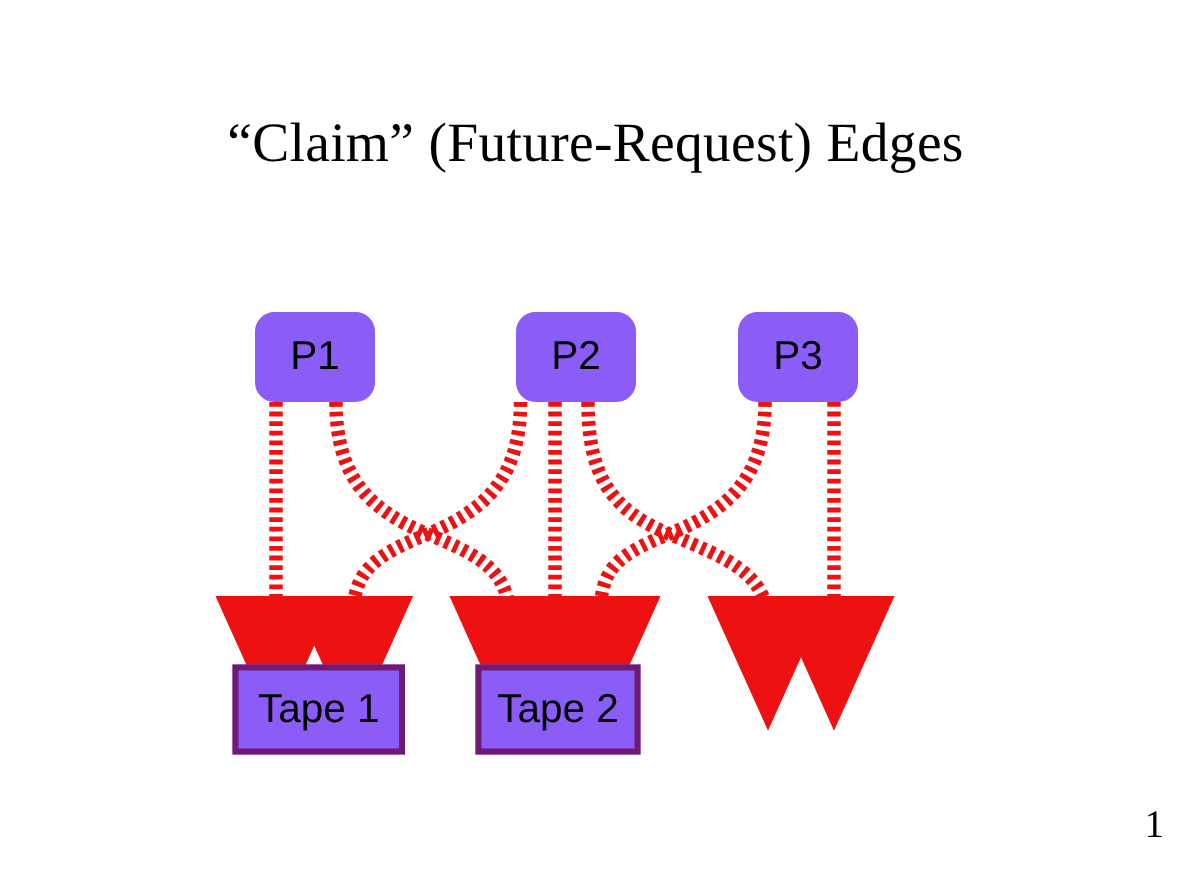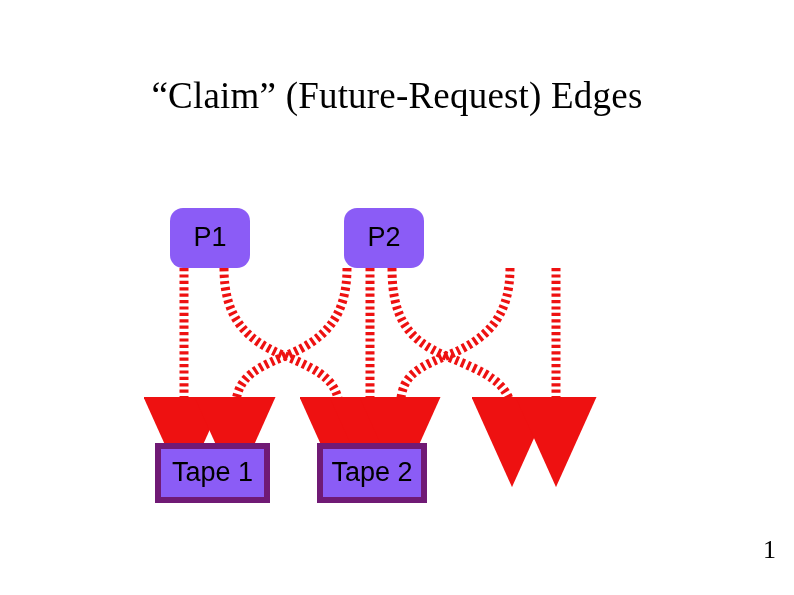--- a/index.html
+++ b/index.html
@@ -50,21 +50,21 @@
     font-family: "Liberation Sans", sans-serif;
     font-size: 28px;
     line-height: 1;
     box-sizing: border-box;
   }
   .node.process {
     border-radius: 13px;
     font-size: 27px;
   }
   .node.tape {
-    border: 6px solid #701a75;
+    border: 4px solid #701a75;
     font-size: 27px;
   }
   .node-label {
     pointer-events: none;
     transform: translateY(-1px);
   }
   #page-number {
     position: absolute;
     right: 18px;
     bottom: 12px;
@@ -104,20 +104,23 @@
       <path d="M 556 268 L 556 416"></path>
     </g>
   </svg>
 
   <div class="node process" style="left:170px; top:208px; width:80px; height:60px;">
     <span class="node-label">P1</span>
   </div>
   <div class="node process" style="left:344px; top:208px; width:80px; height:60px;">
     <span class="node-label">P2</span>
   </div>
+  <div class="node process" style="left:492px; top:208px; width:80px; height:60px;">
+    <span class="node-label">P3</span>
+  </div>
 
   <div class="node tape" style="left:155px; top:443px; width:115px; height:60px;">
     <span class="node-label">Tape 1</span>
   </div>
   <div class="node tape" style="left:317px; top:443px; width:110px; height:60px;justify-content:center;">
     <span class="node-label">Tape 2</span>
   </div>
 
   <div id="page-number">1</div>
 

